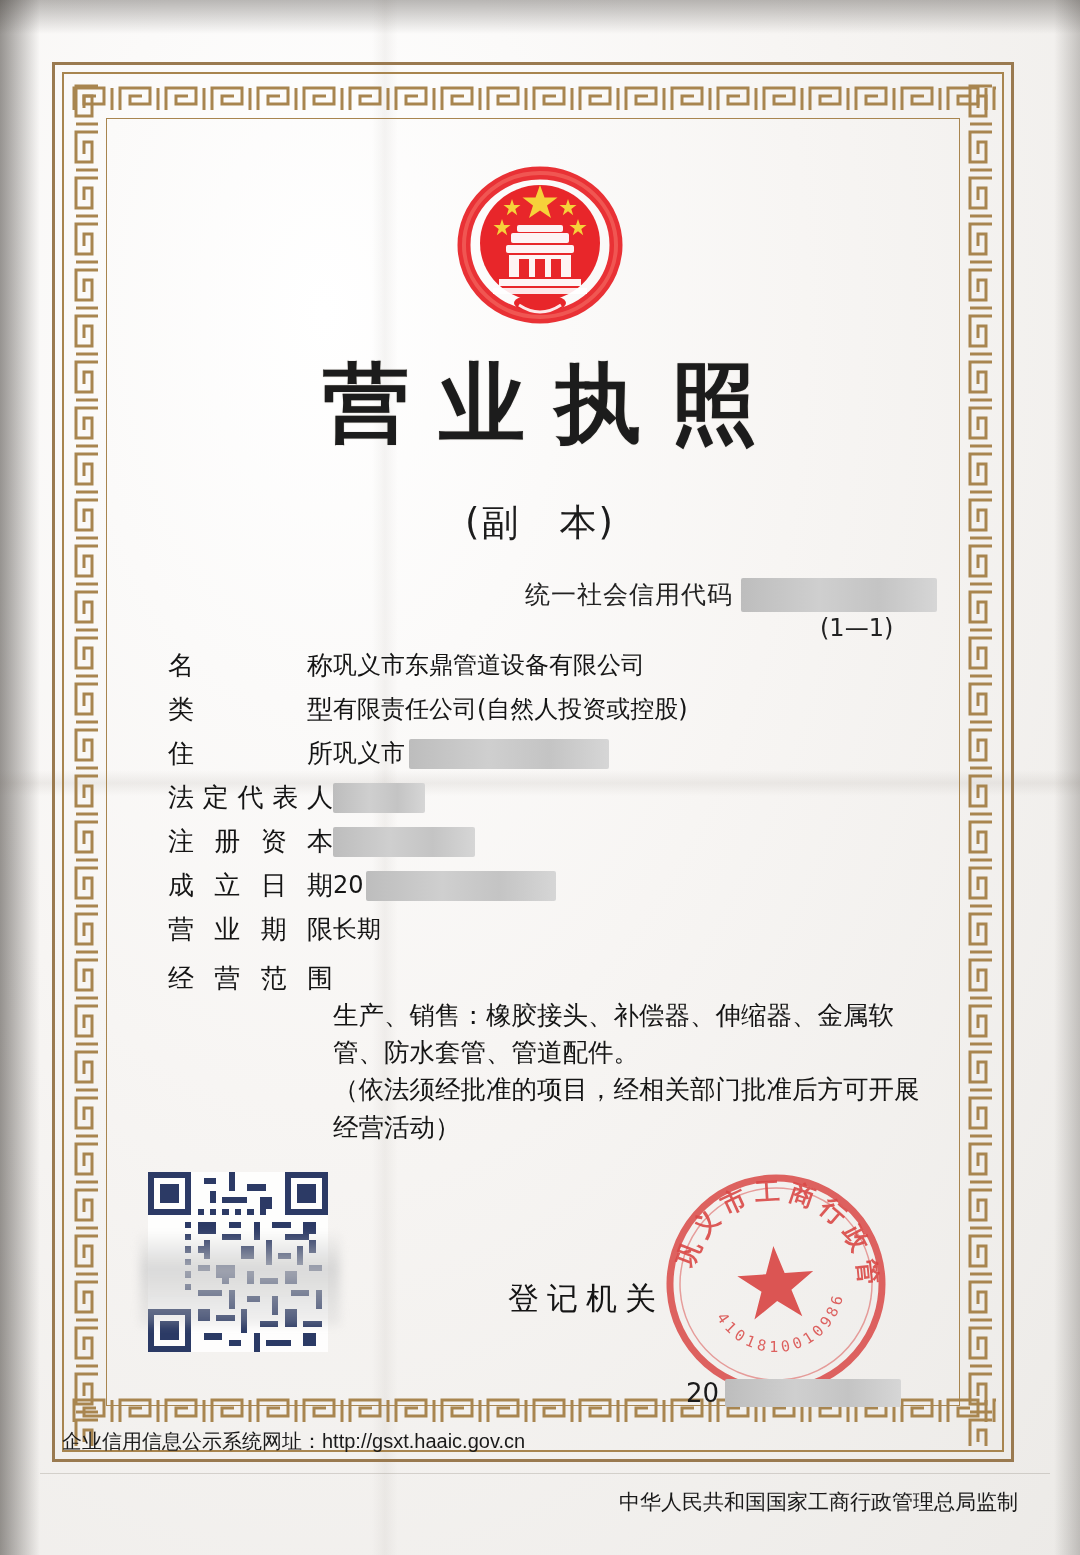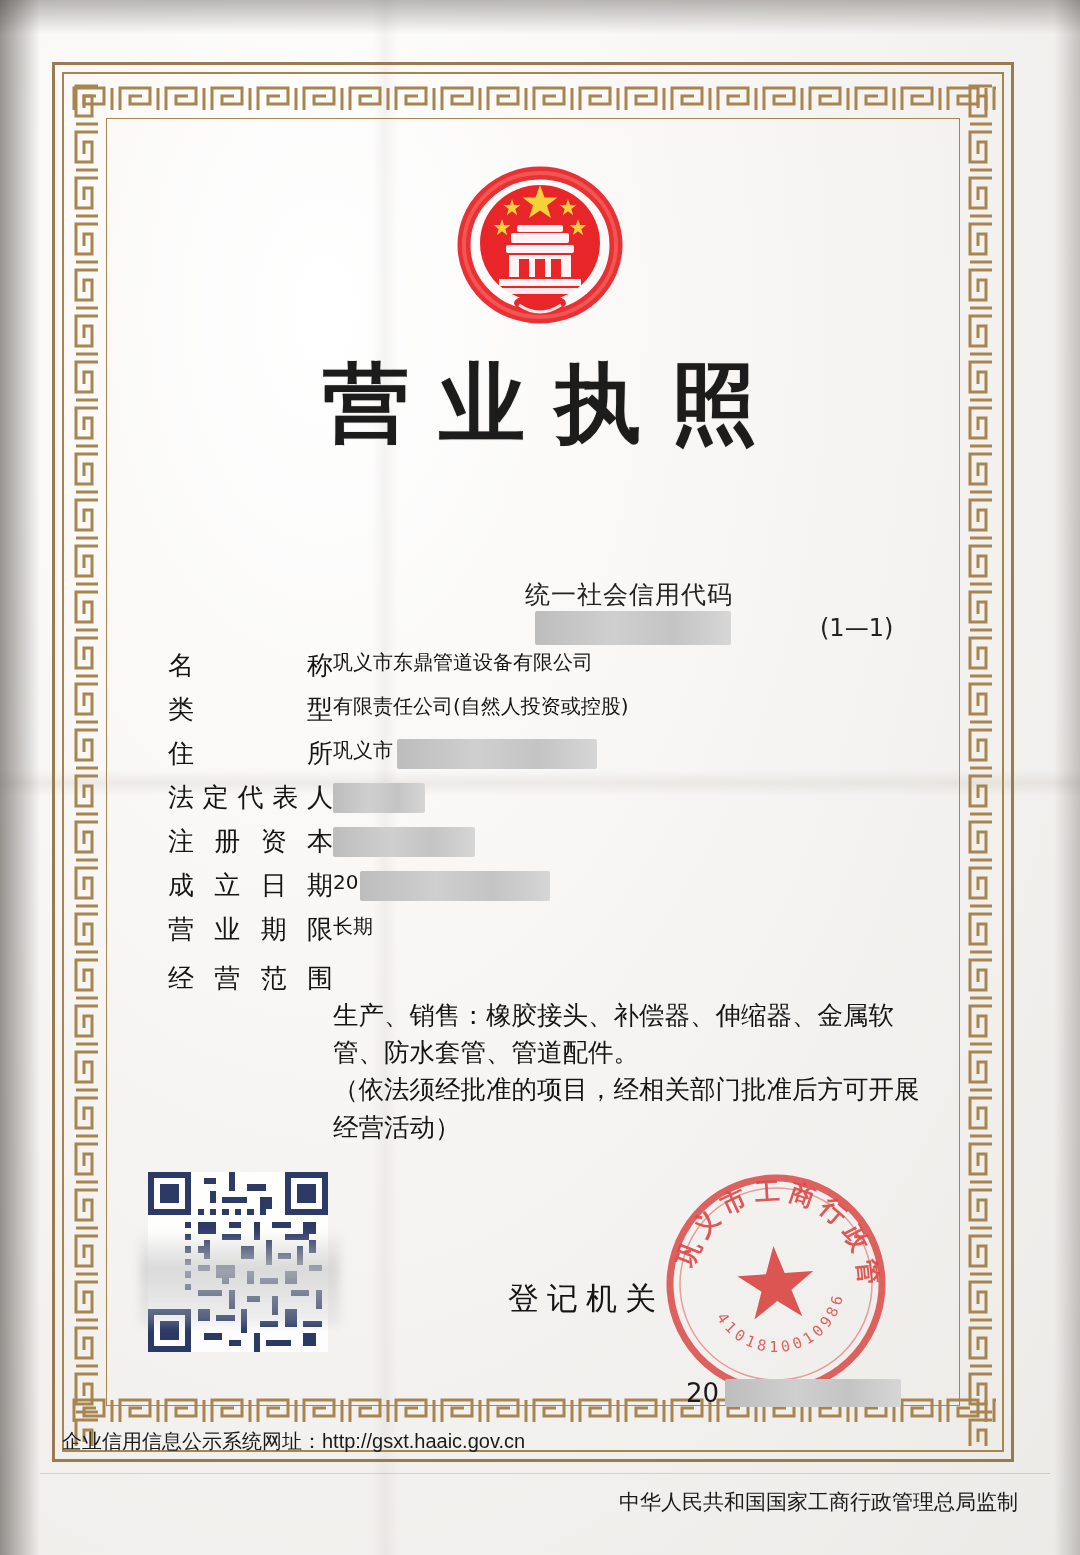--- a/index.html
+++ b/index.html
@@ -137,22 +137,20 @@
 
   
   .credit-line {
     position: absolute;
     left: 525px; top: 578px;
     font-family: "DejaVu Sans", "Liberation Sans", sans-serif;
     font-size: 25px;
     color: #222;
     letter-spacing: 1px;
     display: flex;
-    align-items: center;
-    flex-direction: column;
   }
   .redact {
     display: inline-block;
     background: linear-gradient(90deg, #bdbdbd, #cfcfcf 40%, #c4c4c4 70%, #d6d6d6);
     filter: blur(0.6px);
     border-radius: 2px;
     vertical-align: middle;
   }
   .page-no {
     position: absolute;
@@ -180,21 +178,21 @@
     font-family: "DejaVu Sans", "Liberation Sans", sans-serif;
     font-size: 26px;
     color: #151515;
     display: flex;
     justify-content: space-between;
     letter-spacing: 0;
     white-space: nowrap;
   }
   .value {
     font-family: "DejaVu Sans", "Liberation Sans", sans-serif;
-    font-size: 20px;
+    font-size: 24px;
     color: #151515;
     line-height: 1.42;
     white-space: pre-wrap;
   }
   .value-scope {
     width: 590px;
     font-size: 25.5px;
     line-height: 1.46;
     margin-top: 36px;
   }
@@ -360,20 +358,21 @@
         </g>
         <rect x="50" y="134" width="82" height="7" fill="#ffffff" opacity="0.95"></rect>
         <rect x="44" y="143" width="94" height="6" fill="#ffffff" opacity="0.9"></rect>
         <ellipse cx="91" cy="158" rx="26" ry="9" fill="#e8262a"></ellipse>
         <path d="M70 160 q21 14 42 0" fill="none" stroke="#ffffff" stroke-width="3" opacity="0.9"></path>
       </g>
     </svg>
   </div>
 
   <div class="title">营业执照</div>
+  <div class="subtitle">(副　本)</div>
 
   <div class="credit-line">
     <span>统一社会信用代码</span>
     <span class="redact" style="width:196px;height:34px;margin-left:8px;"></span>
   </div>
   <div class="page-no">(1—1)</div>
 
   <div class="fields">
 
     <div class="row">

